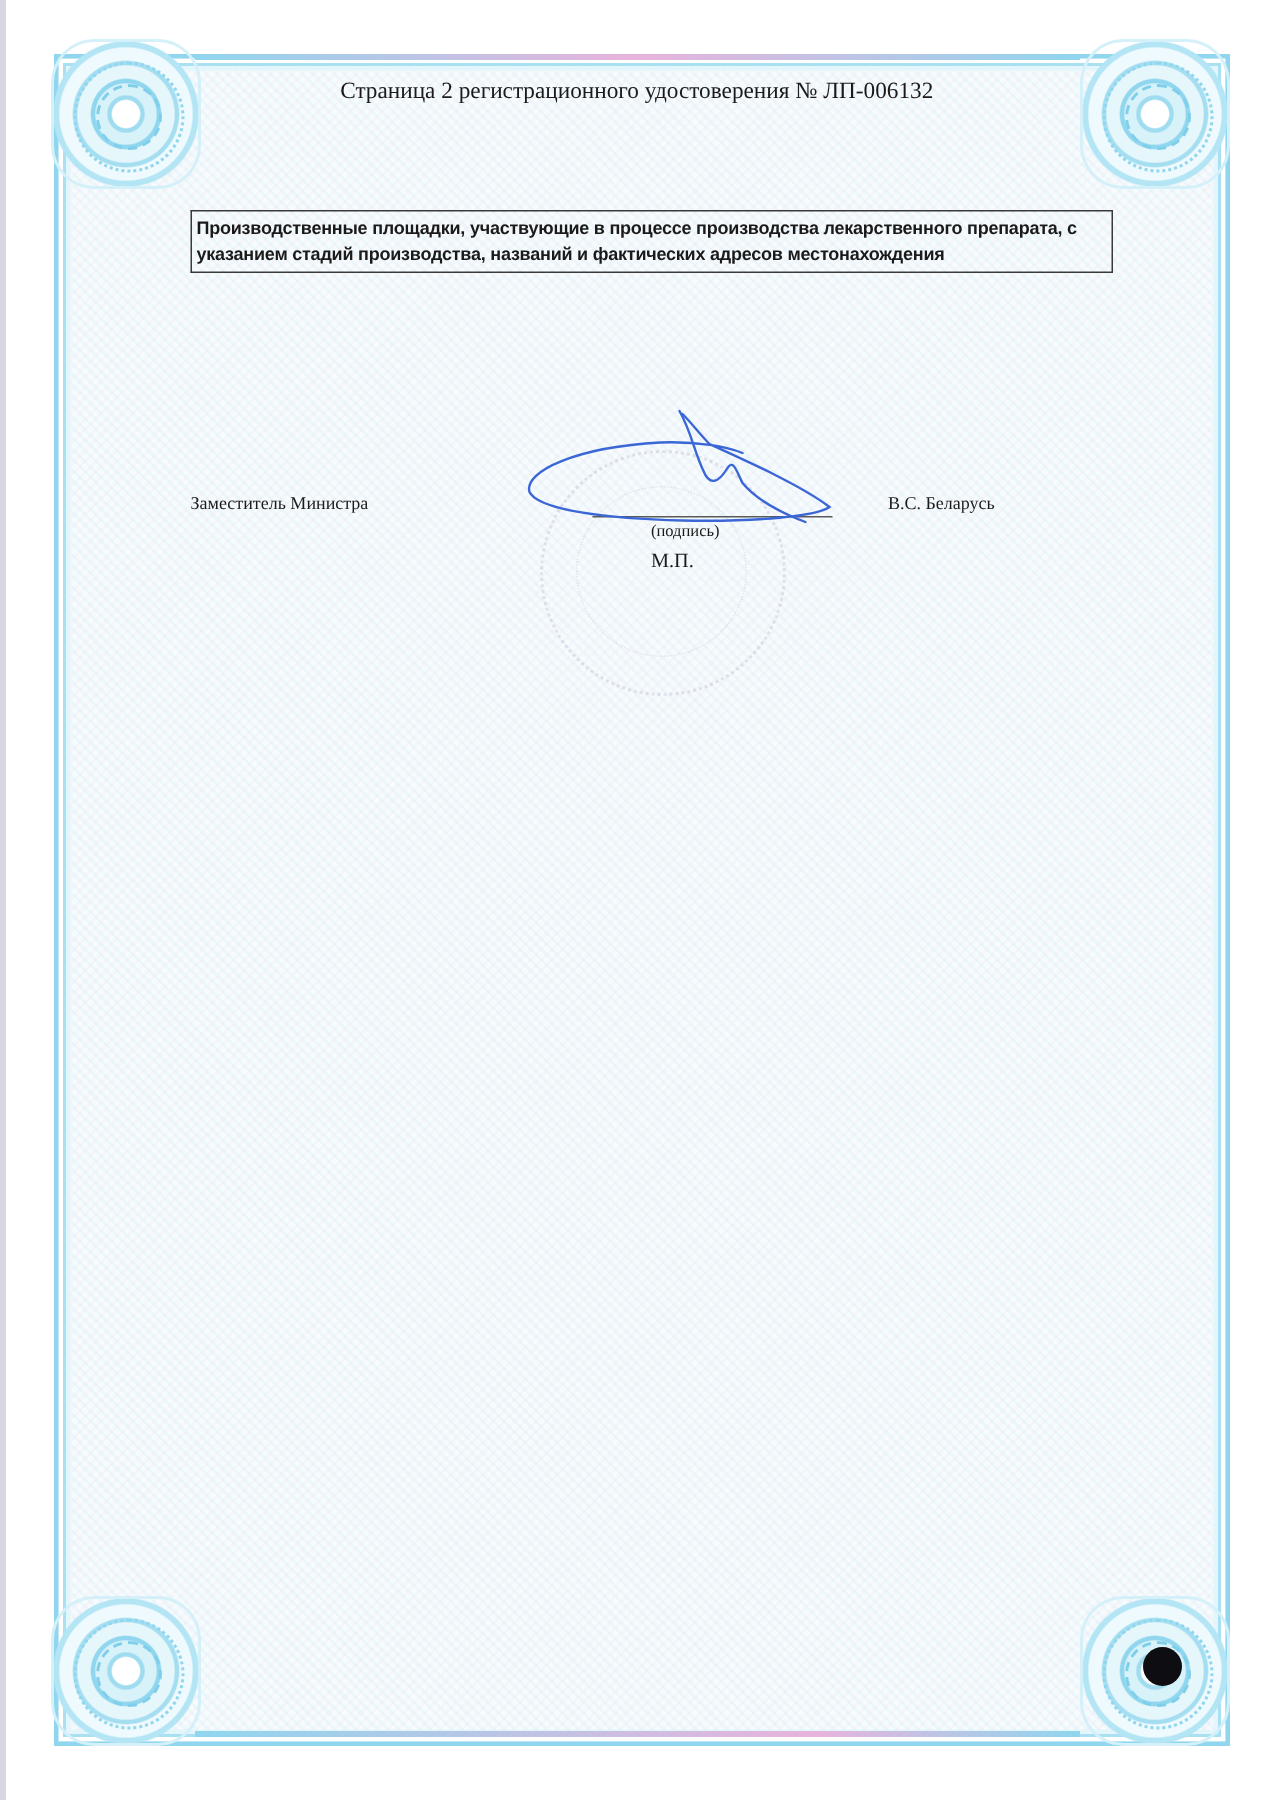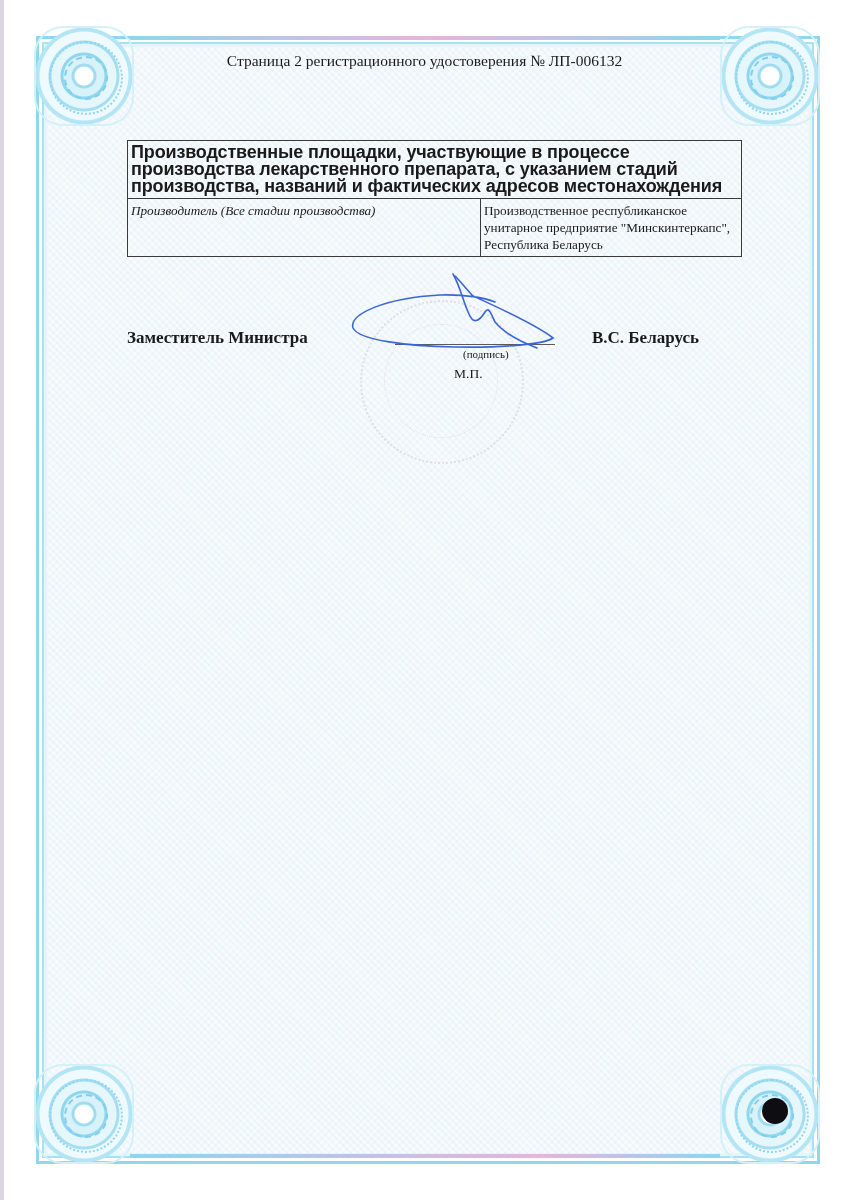--- a/index.html
+++ b/index.html
@@ -50,29 +50,29 @@
   }
   .page-header {
     position:absolute; left:0; width:849px; top:52px; text-align:center;
     font-size:15.5px;
   }
   table.sites {
     position:absolute; left:127px; top:140px; width:615px;
     border-collapse:collapse; font-size:13.2px; line-height:17px;
   }
   table.sites td { border:1px solid #3a3a3a; padding:3px 3px; vertical-align:top; }
-  td.head { font-weight:bold; font-family:"Liberation Sans", "DejaVu Sans", sans-serif; font-size:18px; letter-spacing:-0.15px; padding-top:4px; }
+  td.head { font-weight:bold; font-family:"Liberation Sans", "DejaVu Sans", sans-serif; font-size:12px; letter-spacing:-0.15px; padding-top:4px; }
   td.role { font-style:italic; width:346px; height:46px; }
   td.addr { height:19px; }
-  .sig-block { position:absolute; top:328px; font-weight:bold; font-size:17px; }
+  .sig-block { position:absolute; top:328px; font-weight:normal; font-size:12px; }
   .sig-title { left:127px; }
   .sig-name { left:592px; }
   .sig-line { position:absolute; left:395px; top:344px; width:160px; height:1px; background:#5a5a5a; }
-  .sig-caption { position:absolute; left:463px; top:348px; font-size:11px; }
-  .seal-label { position:absolute; left:454px; top:366px; font-size:13.5px;text-align:right; }
+  .sig-caption { position:absolute; left:434px; top:348px; font-size:11px; }
+  .seal-label { position:absolute; left:434px; top:366px; font-size:13.5px;text-align:right; }
   .stamp {
     position:absolute; left:360px; top:300px; width:160px; height:160px; border-radius:50%;
     border:2px dotted rgba(150,140,170,0.22);
   }
   .stamp::after {
     content:""; position:absolute; left:22px; top:22px; width:112px; height:112px; border-radius:50%;
     border:1px dotted rgba(150,140,170,0.2);
   }
   .signature { position:absolute; left:345px; top:268px; width:220px; height:90px; }
 </style>
@@ -91,24 +91,20 @@
 <div class="rosette ros-br"></div>
 <div class="punch-hole"></div>
 
 <div class="page-header">Страница 2 регистрационного удостоверения № ЛП-006132</div>
 
 <table class="sites">
   <tbody>
       <tr>
     <td class="head" colspan="2">Производственные площадки, участвующие в процессе производства лекарственного препарата, с указанием стадий производства, названий и фактических адресов местонахождения</td>
   </tr>
-  <tr>
-    <td class="role">Производитель (Все стадии производства)</td>
-    <td class="org">Производственное республиканское унитарное предприятие "Минскинтеркапс", Республика Беларусь</td>
-  </tr>
 </tbody>
   </table>
 
 <div class="stamp"></div>
 
 <div class="sig-block sig-title">Заместитель Министра</div>
 <div class="sig-line"></div>
 <div class="sig-caption">(подпись)</div>
 <div class="seal-label">М.П.</div>
 <div class="sig-block sig-name">В.С. Беларусь</div>

